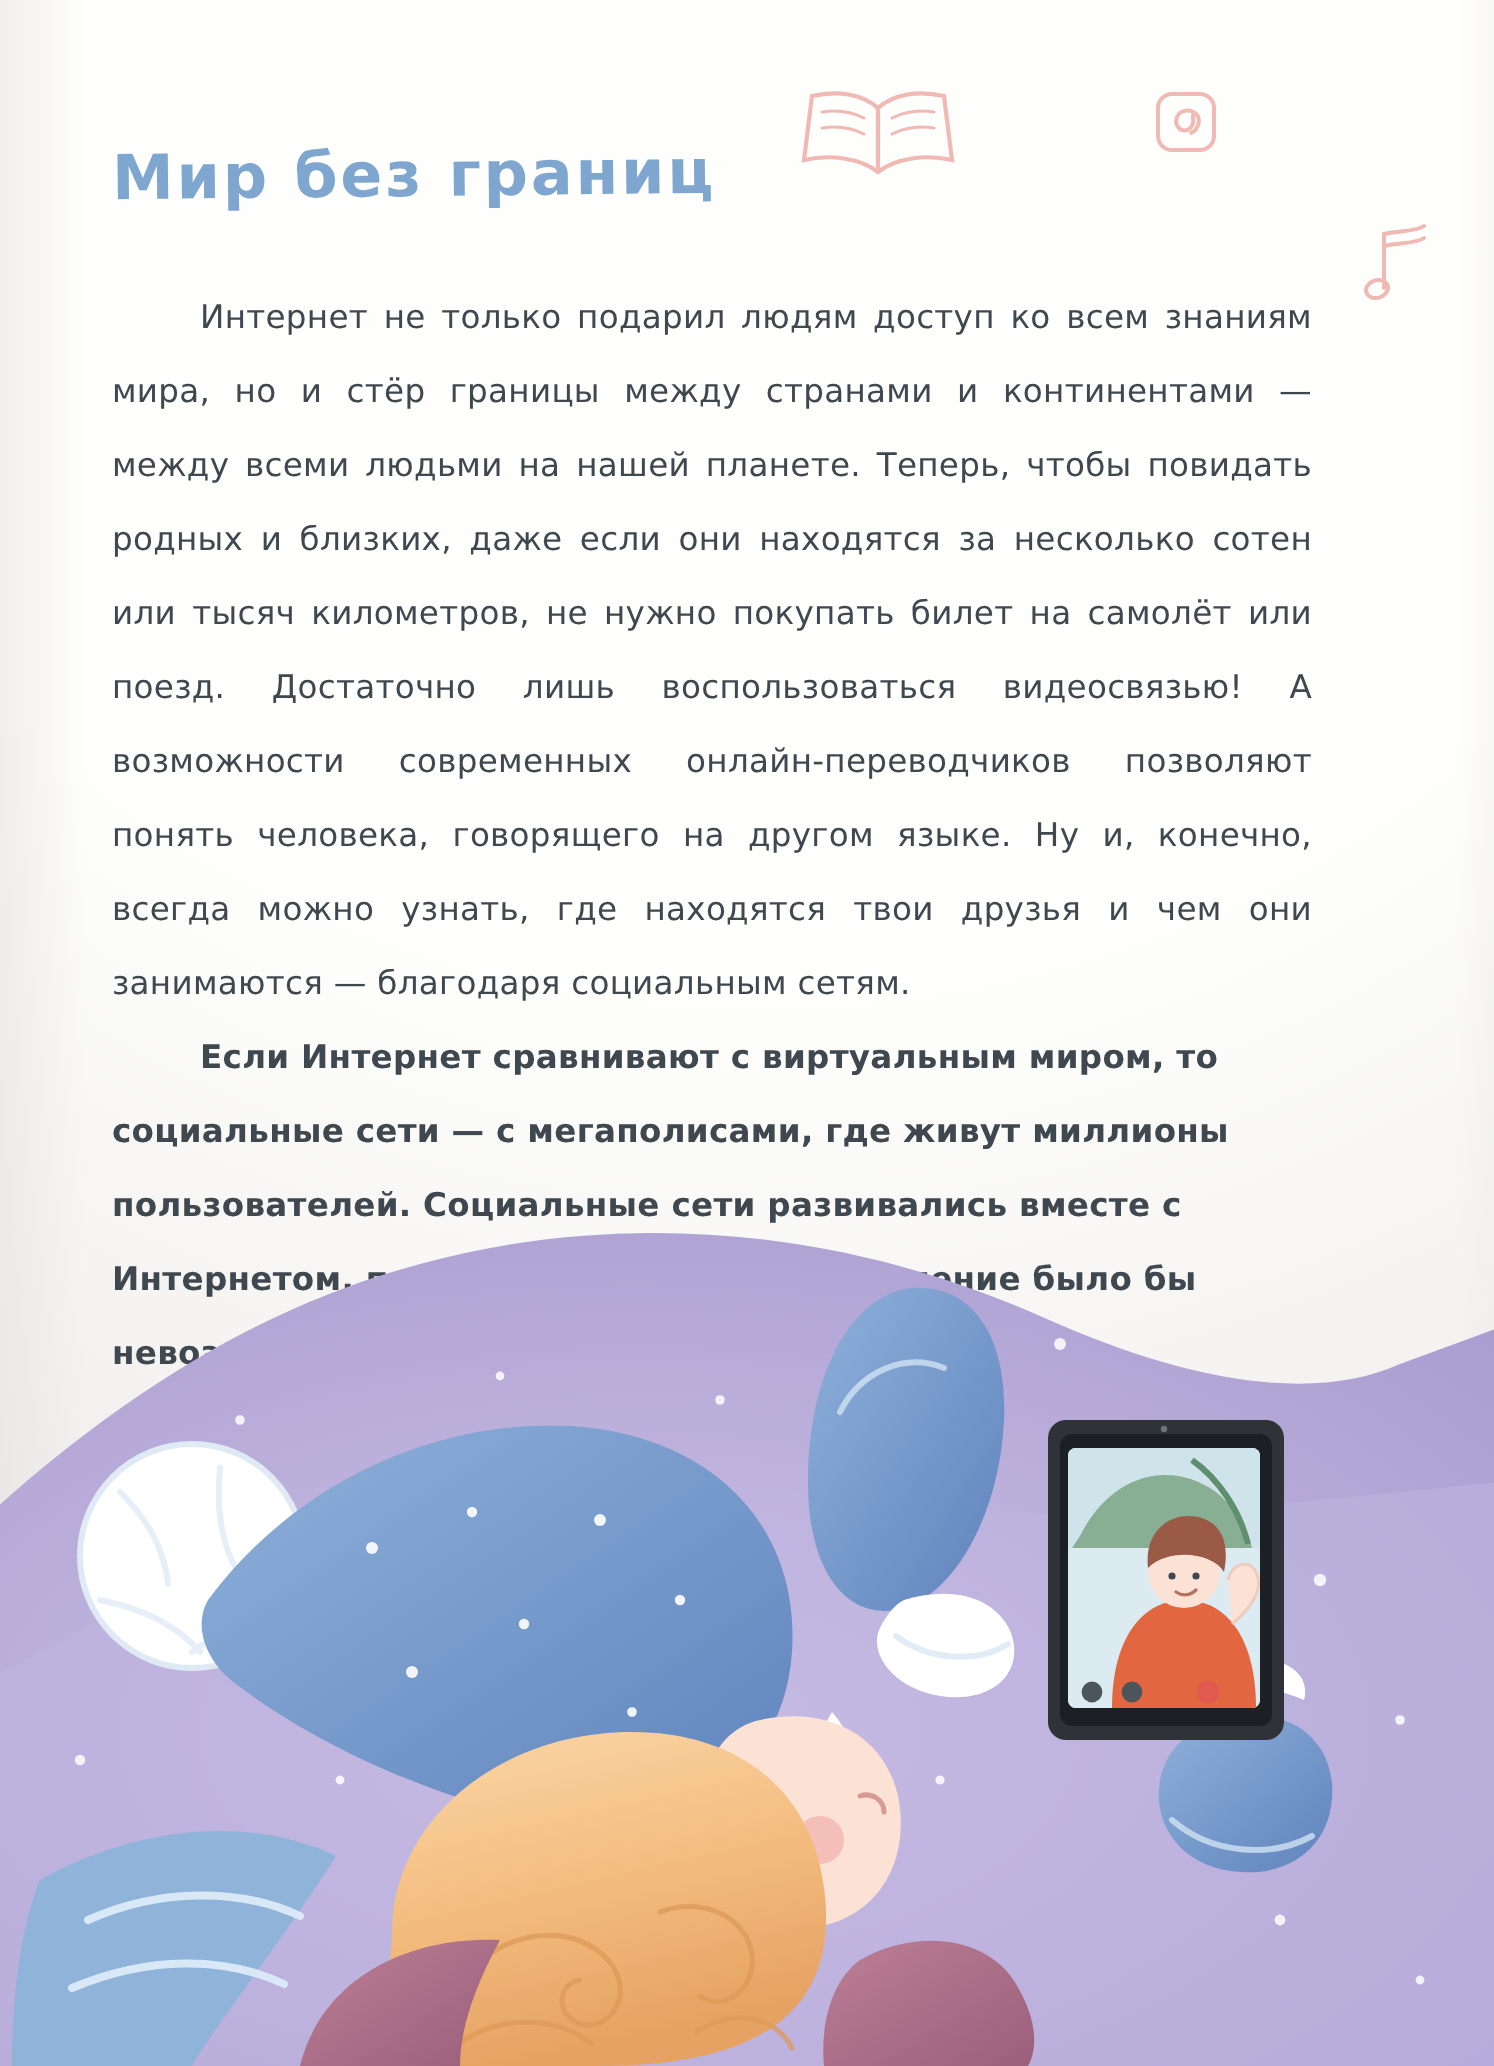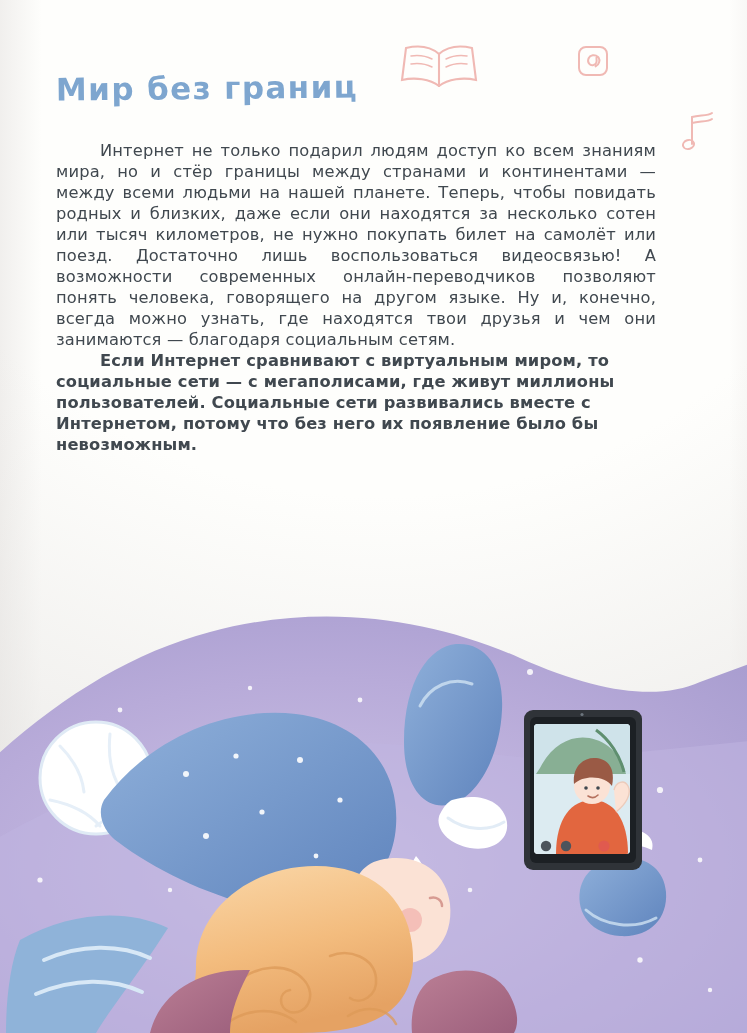--- a/index.html
+++ b/index.html
@@ -55,21 +55,21 @@
   }
 
   
   .text-block {
     position: absolute;
     left: 56px;
     top: 140px;
     width: 600px;
     font-family: "DejaVu Sans", sans-serif;
     font-size: 16.3px;
-    line-height: 21px;
+    line-height: 37px;
     color: #40484f;
     text-align: justify;
     letter-spacing: 0.15px;
   }
   .text-block p {
     margin: 0;
     text-indent: 44px;
     text-align: justify;
     text-justify: inter-word;
   }

